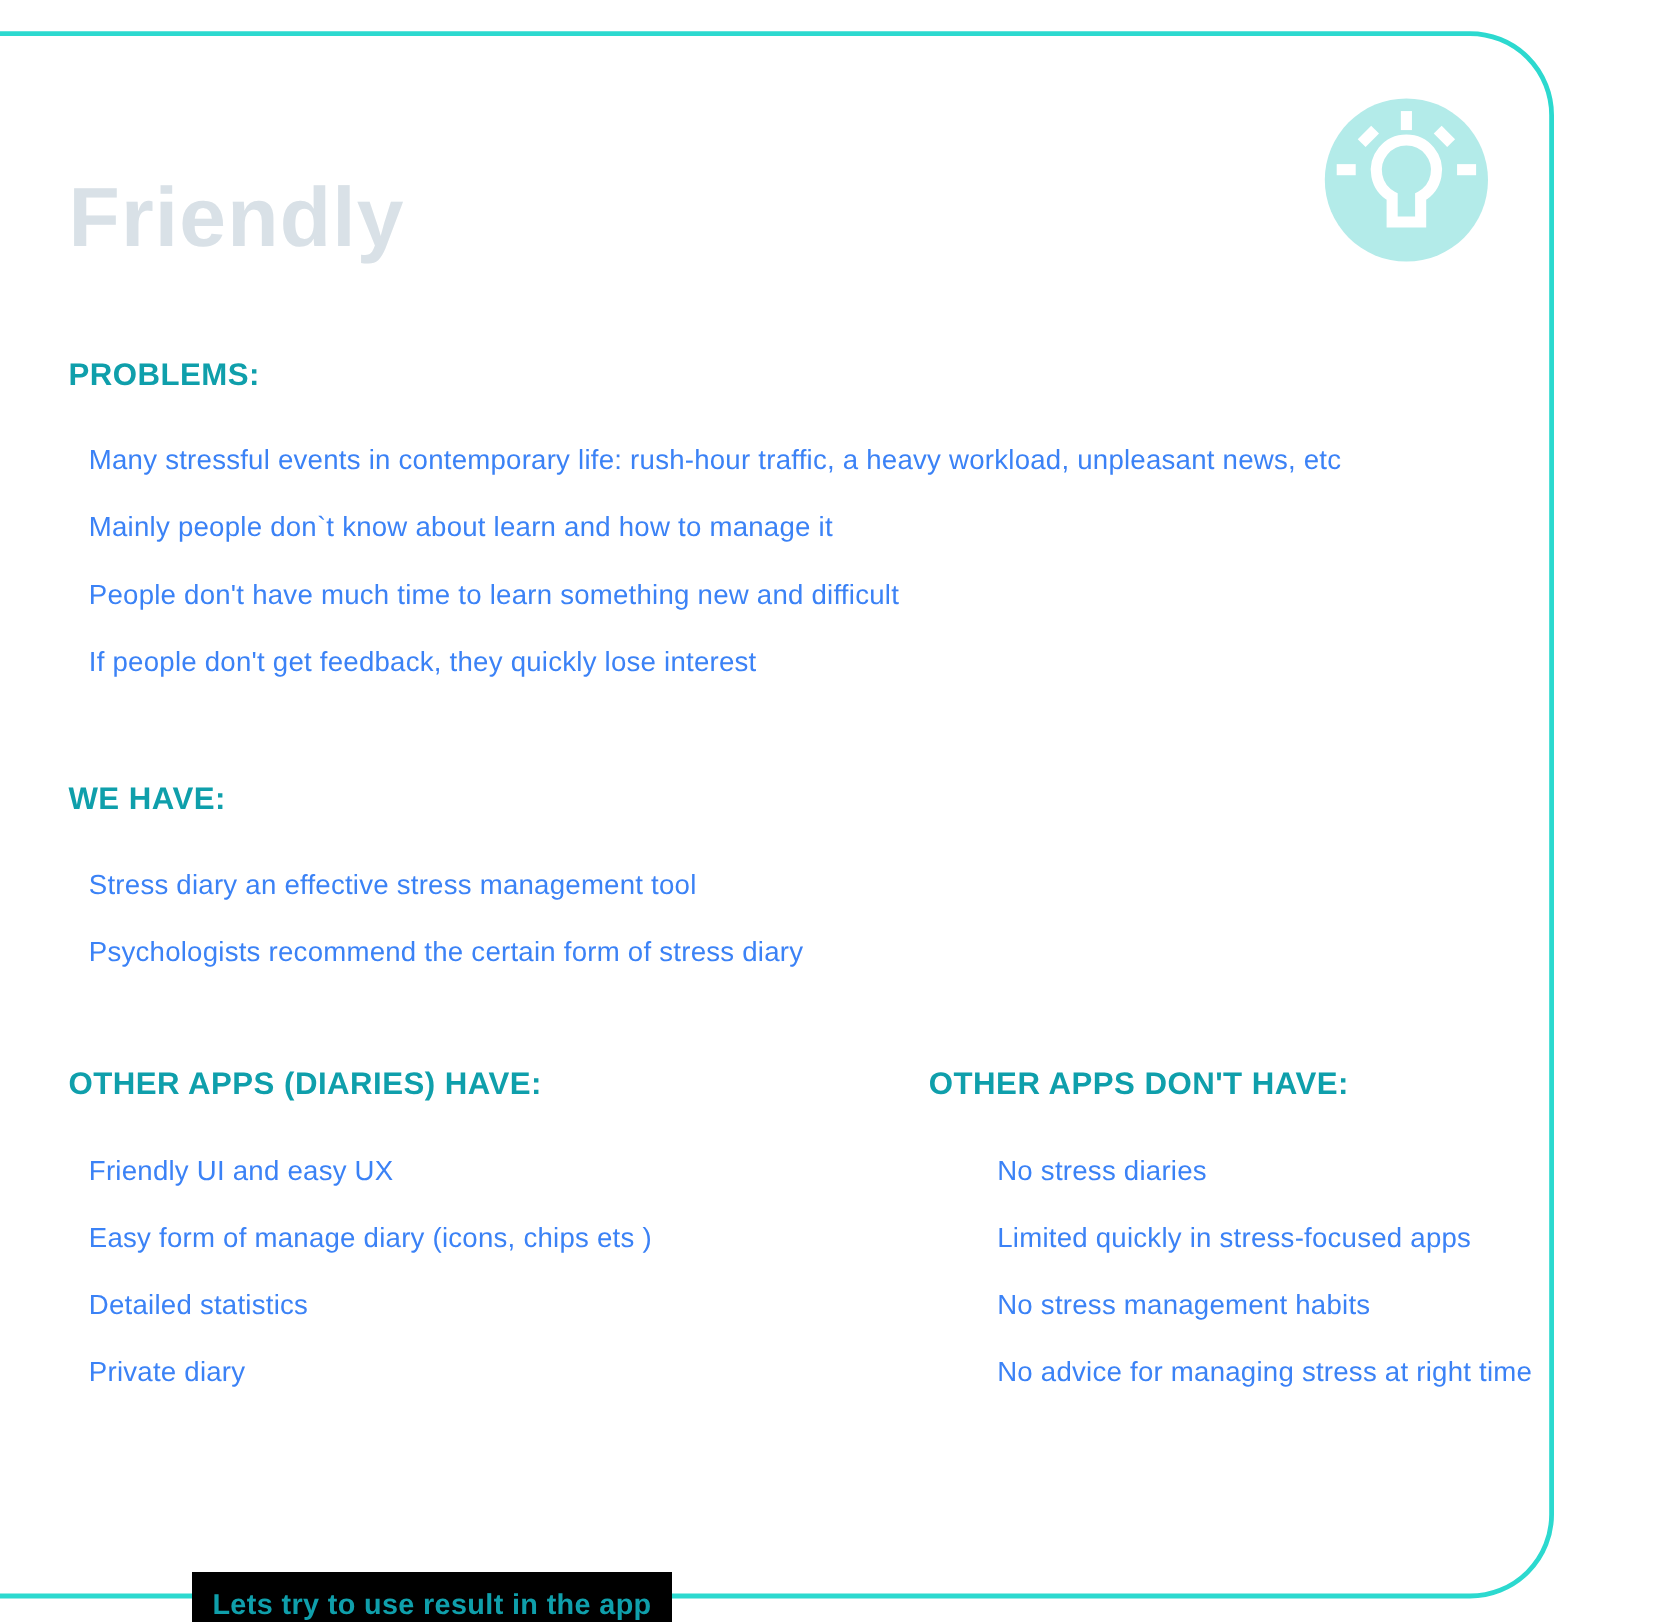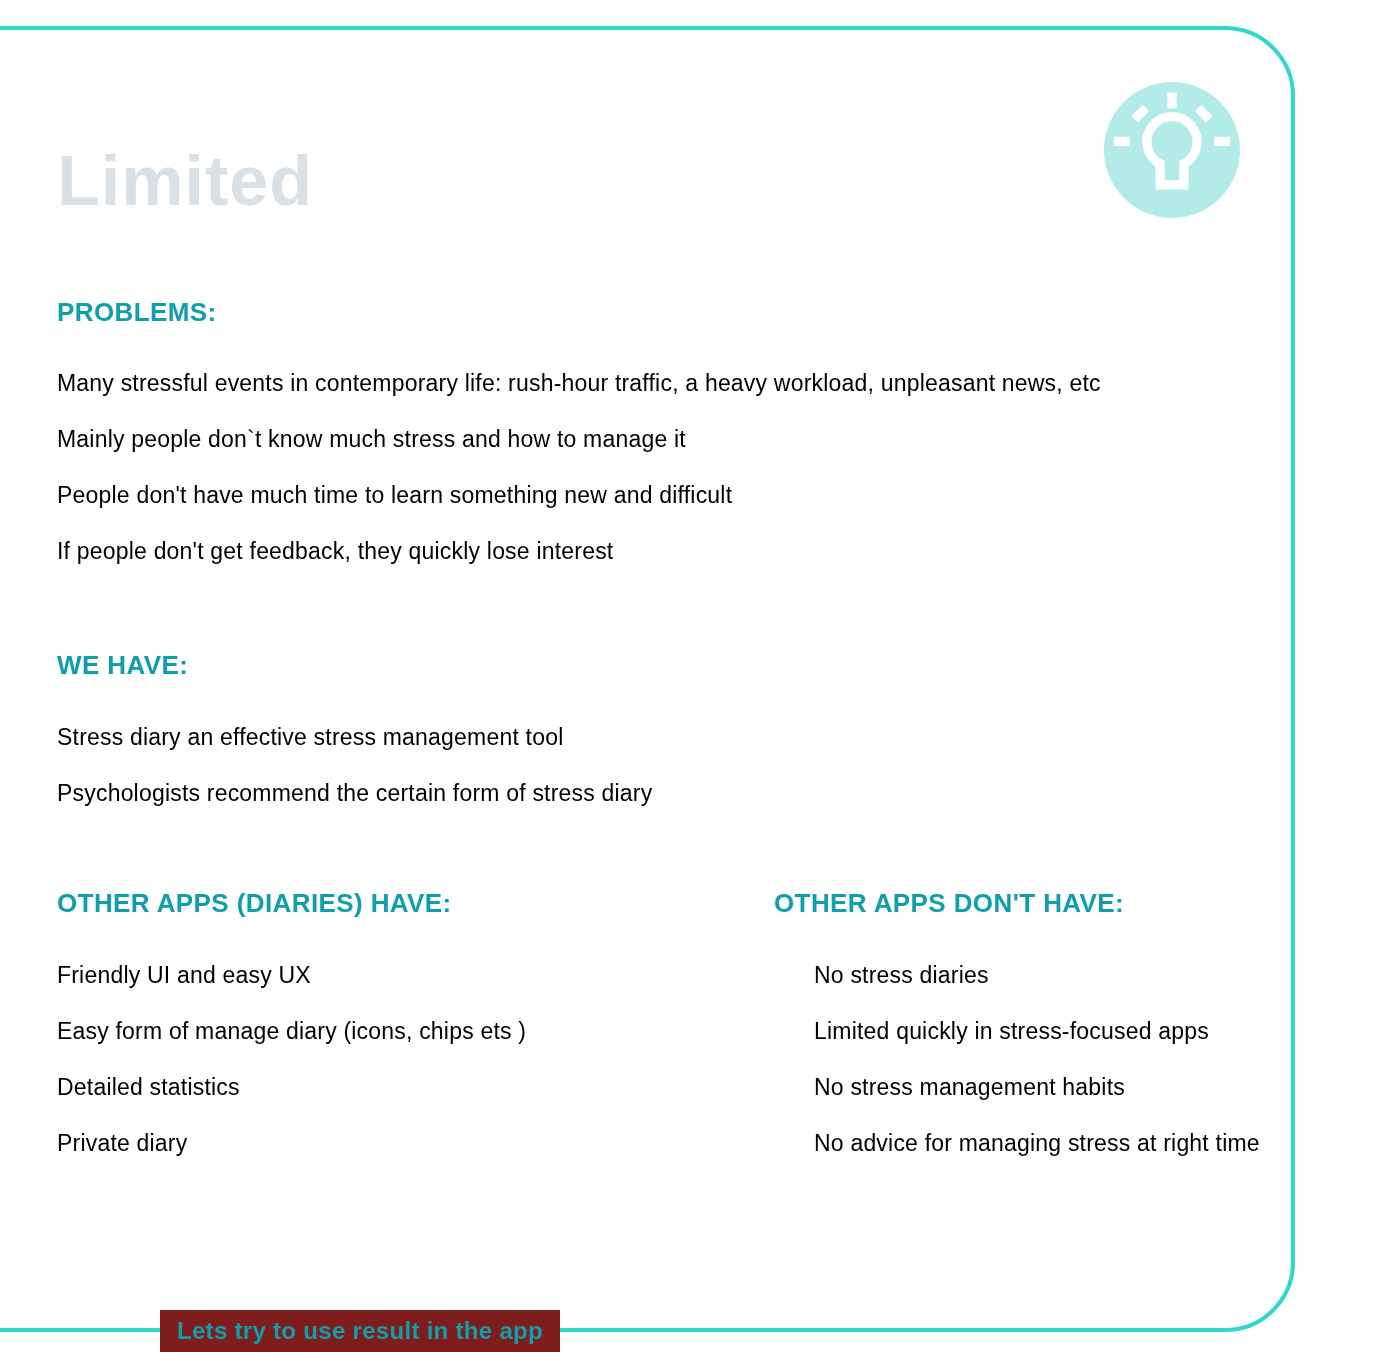--- a/index.html
+++ b/index.html
@@ -56,75 +56,76 @@
     font-size: 26px;
     font-weight: bold;
     color: #0f9fab;
     letter-spacing: 0.4px;
     line-height: 26px;
   }
 
   .item-list {
     position: absolute;
     font-size: 23px;
-    color: #000000;
+    color: #3b82f6;
     letter-spacing: 0.2px;
+    margin-left: 17px;
   }
   .item-list .item {
     line-height: 56px;
     height: 56px;
     white-space: nowrap;
   }
 
   
   .footer-label-box {
     position: absolute;
     left: 160px;
     top: 1310px;
     width: 400px;
     height: 42px;
-    background: #7f1d1d;
+    background: #000000;
     display: flex;
-    align-items: center;
+    align-items: flex-end;
     justify-content: center;
   }
   .footer-label-box .footer-text {
     font-size: 24px;
     font-weight: bold;
     color: #0f9fab;
     letter-spacing: 0.3px;
     white-space: nowrap;
   }
 </style>
 </head>
 <body>
 
 <div class="canvas">
 
   <div class="card-border"></div>
 
-  <h1 class="page-title">Limited</h1>
+  <h1 class="page-title">Friendly</h1>
 
   <div class="idea-badge">
     <span>
       <svg width="132" height="132" viewBox="0 0 100 100" aria-hidden="true">
         <path d="M41 62 V78 H59 V62 A19 19 0 1 0 41 62 Z" fill="none" stroke="#ffffff" stroke-width="7" stroke-linejoin="miter"></path>
         <rect x="46.5" y="8" width="7" height="12" fill="#ffffff"></rect>
         <rect x="6" y="41.5" width="12" height="7" fill="#ffffff"></rect>
         <rect x="82" y="41.5" width="12" height="7" fill="#ffffff"></rect>
         <rect x="20" y="20.5" width="12" height="7" fill="#ffffff" transform="rotate(-45 26 24)"></rect>
         <rect x="68" y="20.5" width="12" height="7" fill="#ffffff" transform="rotate(45 74 24)"></rect>
       </svg>
     </span>
   </div>
 
   <div class="section-heading" style="left:57px; top:299px;">PROBLEMS:</div>
   <div class="item-list" style="left:57px; top:355px;">
     <div class="item">Many stressful events in contemporary life: rush-hour traffic, a heavy workload, unpleasant news, etc</div>
-    <div class="item">Mainly people don`t know much stress and how to manage it</div>
+    <div class="item">Mainly people don`t know about learn and how to manage it</div>
     <div class="item">People don't have much time to learn something new and difficult</div>
     <div class="item">If people don't get feedback, they quickly lose interest</div>
   </div>
 
   <div class="section-heading" style="left:57px; top:652px;">WE HAVE:</div>
   <div class="item-list" style="left:57px; top:709px;">
     <div class="item">Stress diary an effective stress management tool</div>
     <div class="item">Psychologists recommend the certain form of stress diary</div>
   </div>
 

